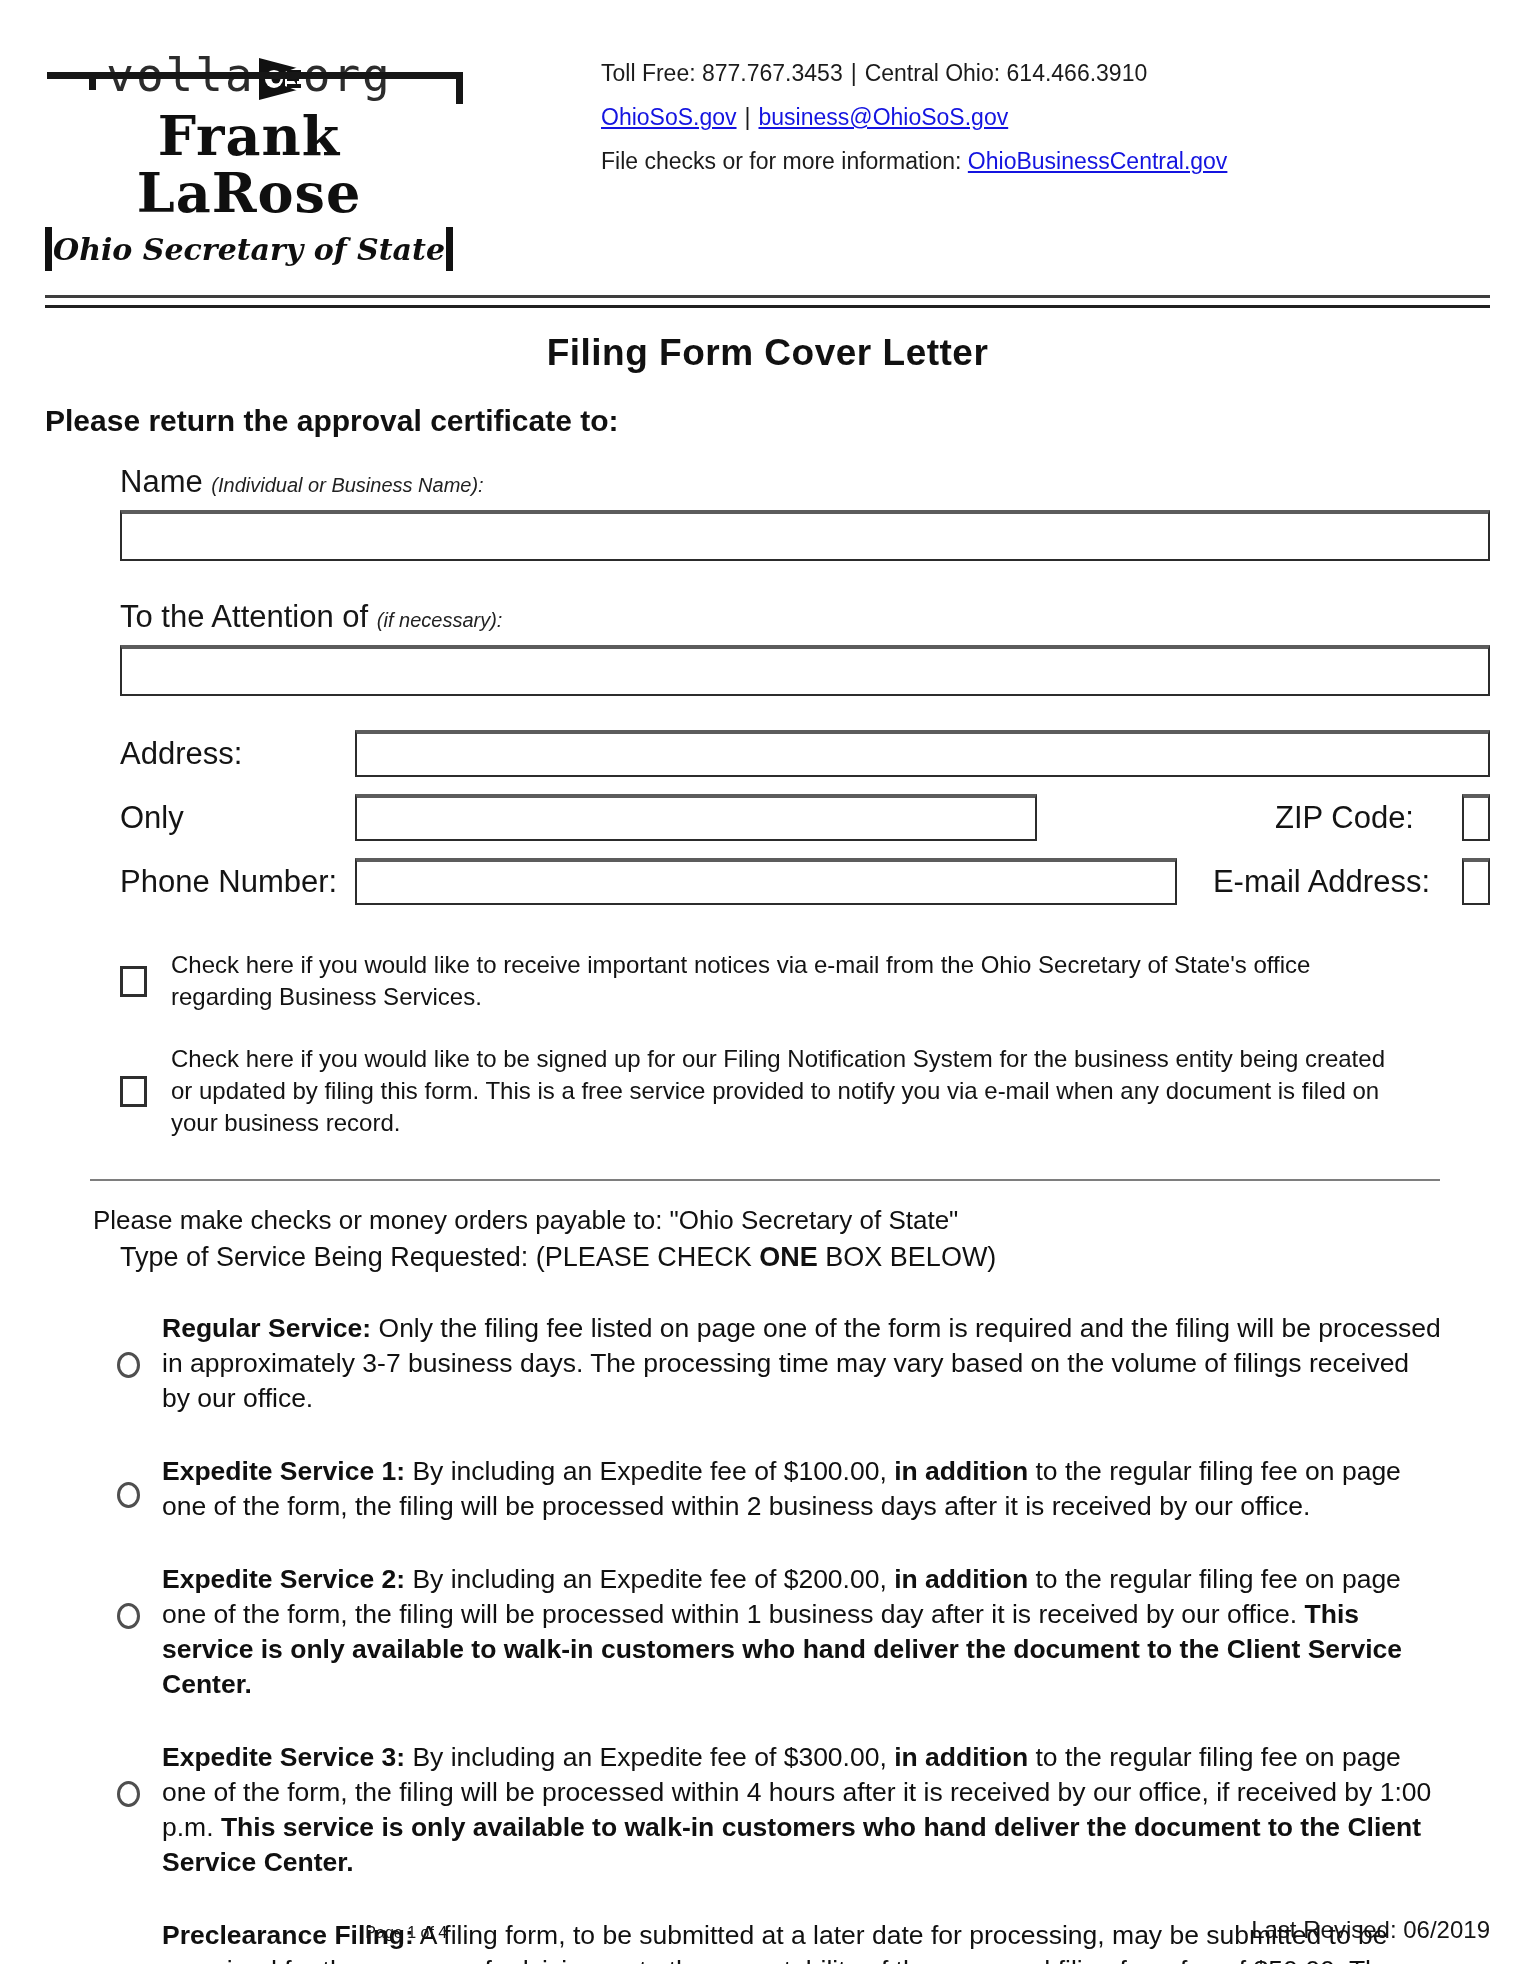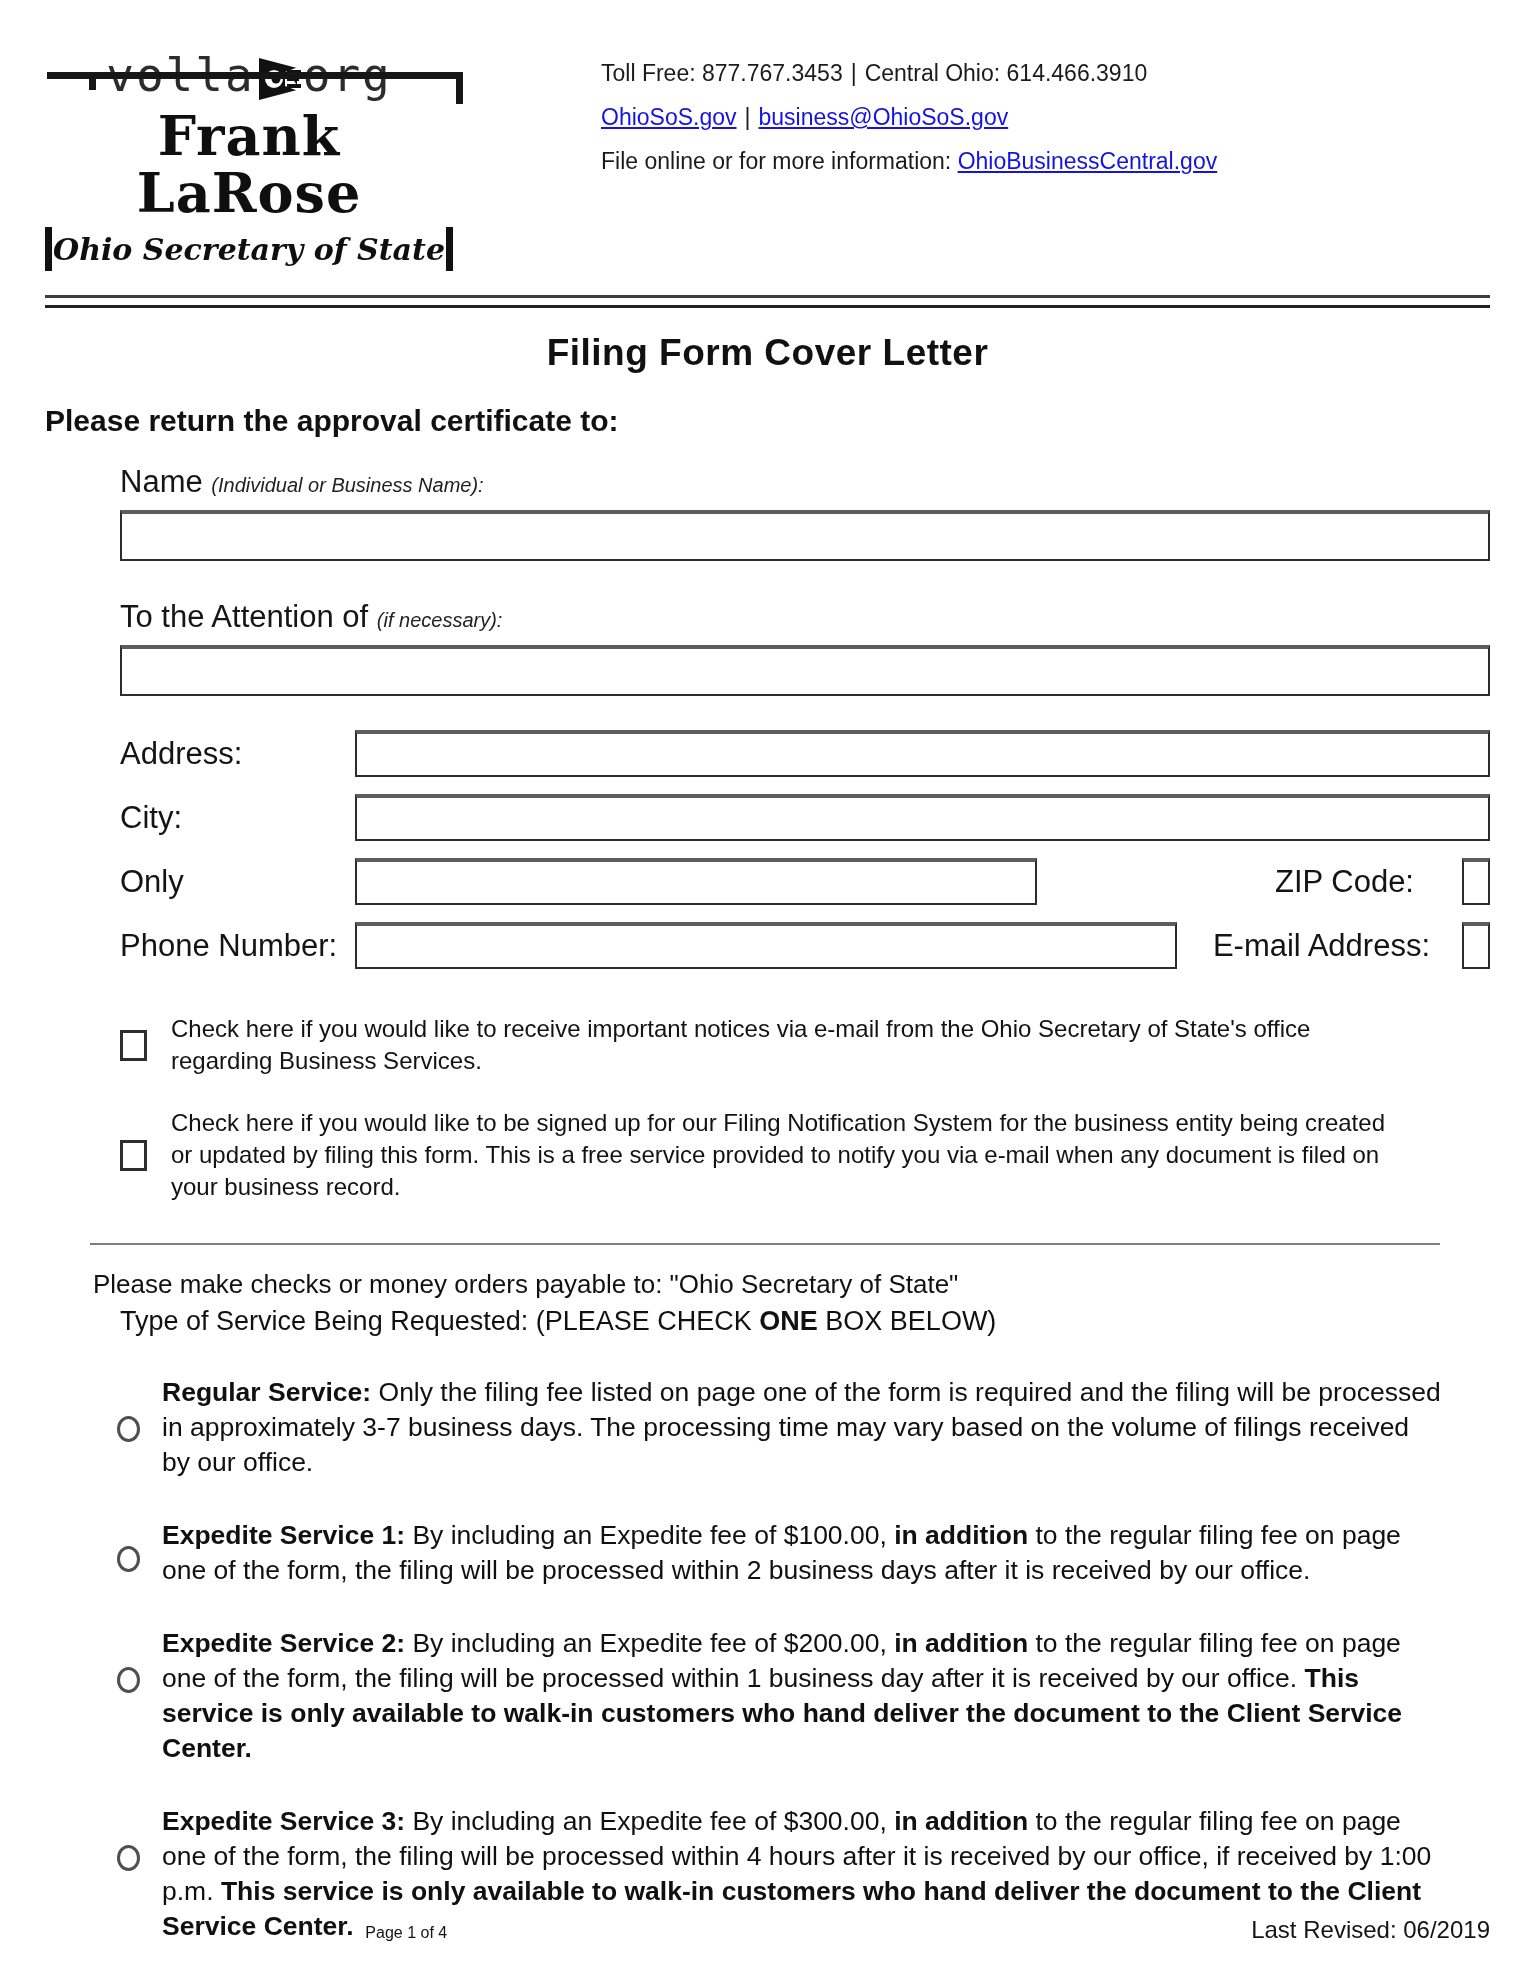--- a/index.html
+++ b/index.html
@@ -104,21 +104,21 @@
     </div>
 
     <div class="contact">
       <div class="line">
         <span>Toll Free: 877.767.3453</span><span class="sep">|</span><span>Central Ohio: 614.466.3910</span>
       </div>
       <div class="line">
         <a class="link">OhioSoS.gov</a><span class="sep">|</span><a class="link">business@OhioSoS.gov</a>
       </div>
       <div class="line">
-        <span>File online or for more information:</span>
+        <span>File checks or for more information:</span>
         <a class="link">OhioBusinessCentral.gov</a>
       </div>
     </div>
   </div>
 
   <div class="double-rule"></div>
 
   <div class="doc-title">Filing Form Cover Letter</div>
 
   <div class="section-heading">Please return the approval certificate to:</div>
@@ -130,24 +130,20 @@
     </div>
 
     <div class="stack" style="margin-top:38px;">
       <span class="field-label"><span>To the Attention of</span> <span class="hint">(if necessary):</span></span>
       <input class="box" type="text" value="" style="">
     </div>
 
     <div class="grid">
       <div class="row">
         <span class="row-label">Address:</span>
-        <input class="box grow" type="text" value="" style="">
-      </div>
-      <div class="row">
-        <span class="row-label">City:</span>
         <input class="box grow" type="text" value="" style="">
       </div>
       <div class="row">
         <span class="row-label">Only</span>
         <input class="box state-input" type="text" value="" style="">
         <span class="zip-label">ZIP Code:</span>
         <input class="box zip-input" type="text" value="" style="">
       </div>
       <div class="row">
         <span class="row-label">Phone Number:</span>

